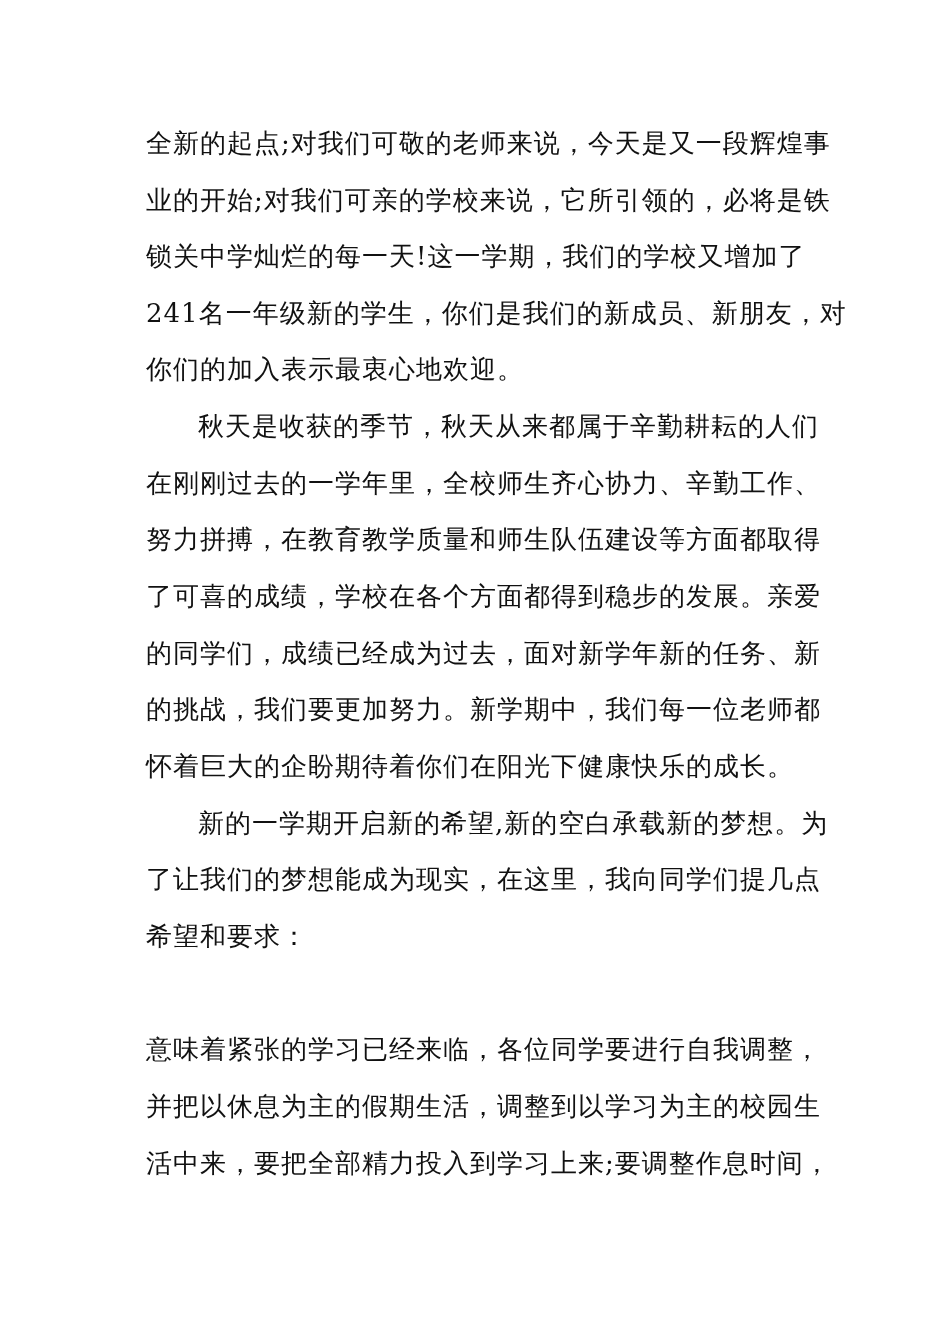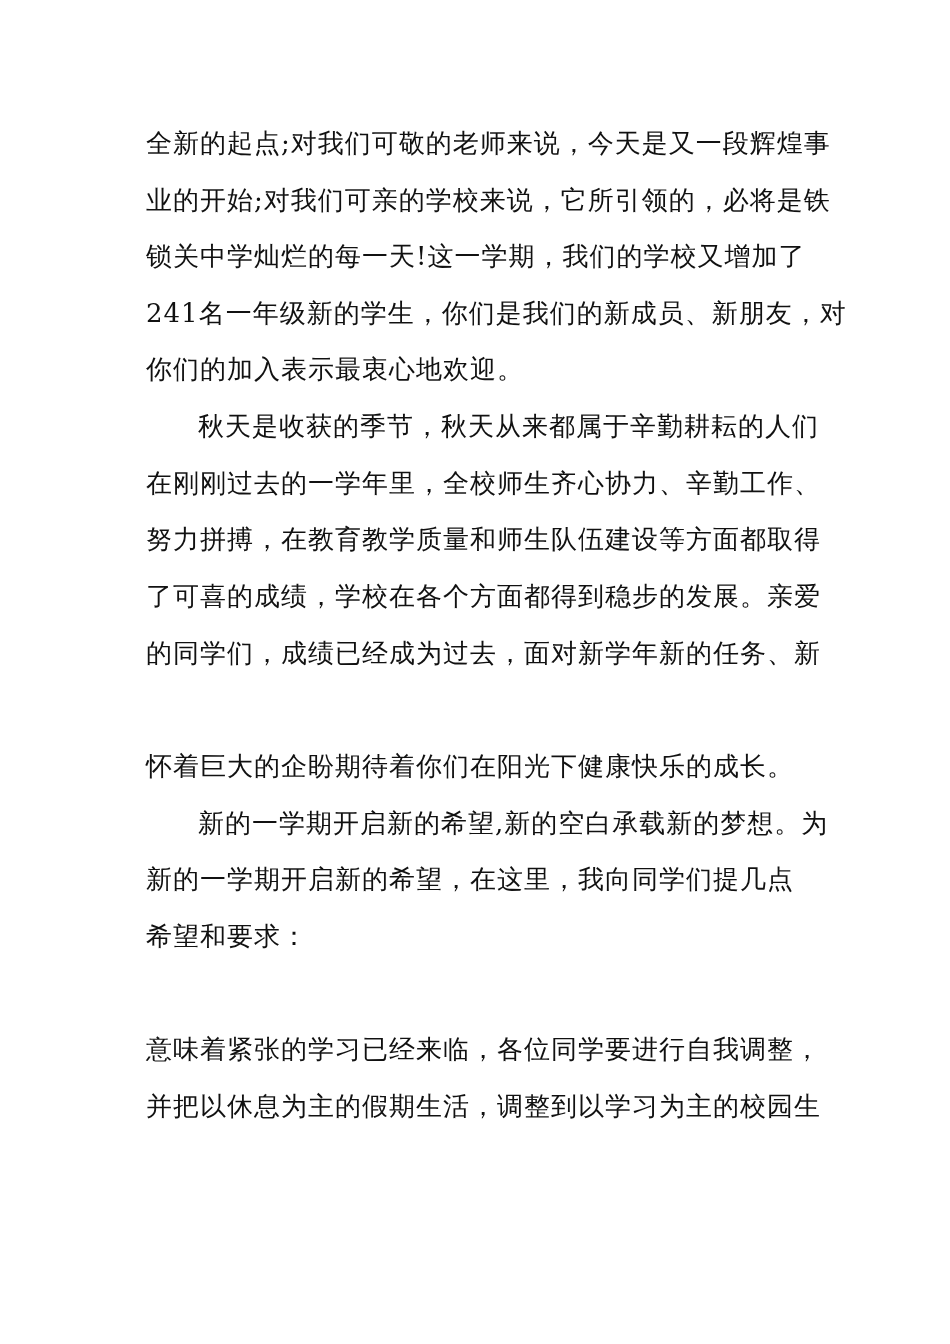--- a/index.html
+++ b/index.html
@@ -40,19 +40,21 @@
   <div class="line" style="top:128px">全新的起点;对我们可敬的老师来说，今天是又一段辉煌事</div>
   <div class="line" style="top:185px">业的开始;对我们可亲的学校来说，它所引领的，必将是铁</div>
   <div class="line" style="top:241px">锁关中学灿烂的每一天!这一学期，我们的学校又增加了</div>
   <div class="line" style="top:298px">241名一年级新的学生，你们是我们的新成员、新朋友，对</div>
   <div class="line" style="top:354px">你们的加入表示最衷心地欢迎。</div>
   <div class="line indent" style="top:411px">秋天是收获的季节，秋天从来都属于辛勤耕耘的人们</div>
   <div class="line" style="top:524px">努力拼搏，在教育教学质量和师生队伍建设等方面都取得</div>
   <div class="line" style="top:468px">在刚刚过去的一学年里，全校师生齐心协力、辛勤工作、</div>
   <div class="line" style="top:638px">的同学们，成绩已经成为过去，面对新学年新的任务、新</div>
   <div class="line" style="top:581px">了可喜的成绩，学校在各个方面都得到稳步的发展。亲爱</div>
+  <div class="line" style="top:694px">的挑战，我们要更加努力。新学期中，我们每一位老师都</div>
   <div class="line indent" style="top:808px">新的一学期开启新的希望,新的空白承载新的梦想。为</div>
   <div class="line" style="top:751px">怀着巨大的企盼期待着你们在阳光下健康快乐的成长。</div>
-  <div class="line" style="top:864px">新的一学期开启新的希望，在这里，我向同学们提几点</div>
+  <div class="line" style="top:864px">了让我们的梦想能成为现实，在这里，我向同学们提几点</div>
   <div class="line" style="top:921px">希望和要求：</div>
   <div class="line" style="top:1034px">意味着紧张的学习已经来临，各位同学要进行自我调整，</div>
   <div class="line" style="top:1091px">并把以休息为主的假期生活，调整到以学习为主的校园生</div>
+  <div class="line" style="top:1148px">活中来，要把全部精力投入到学习上来;要调整作息时间，</div>
 </div>
 
 </body></html>

